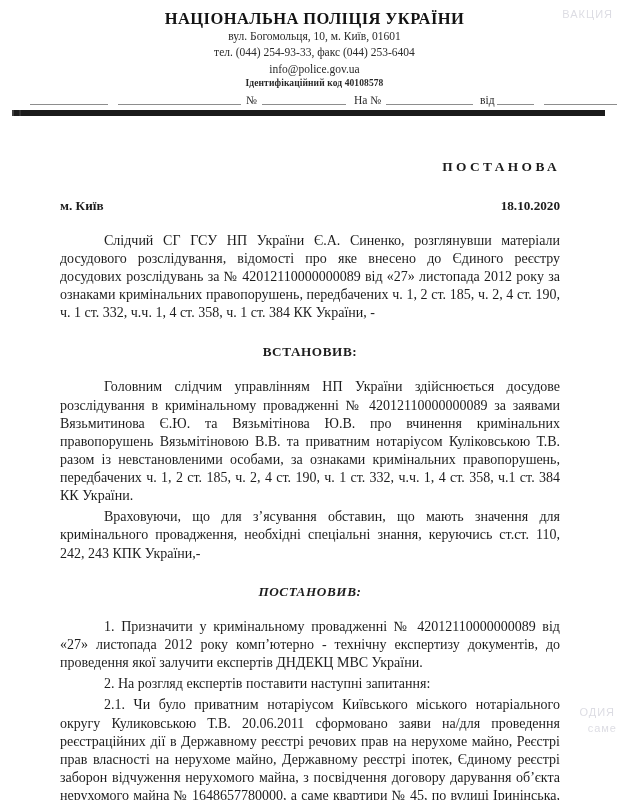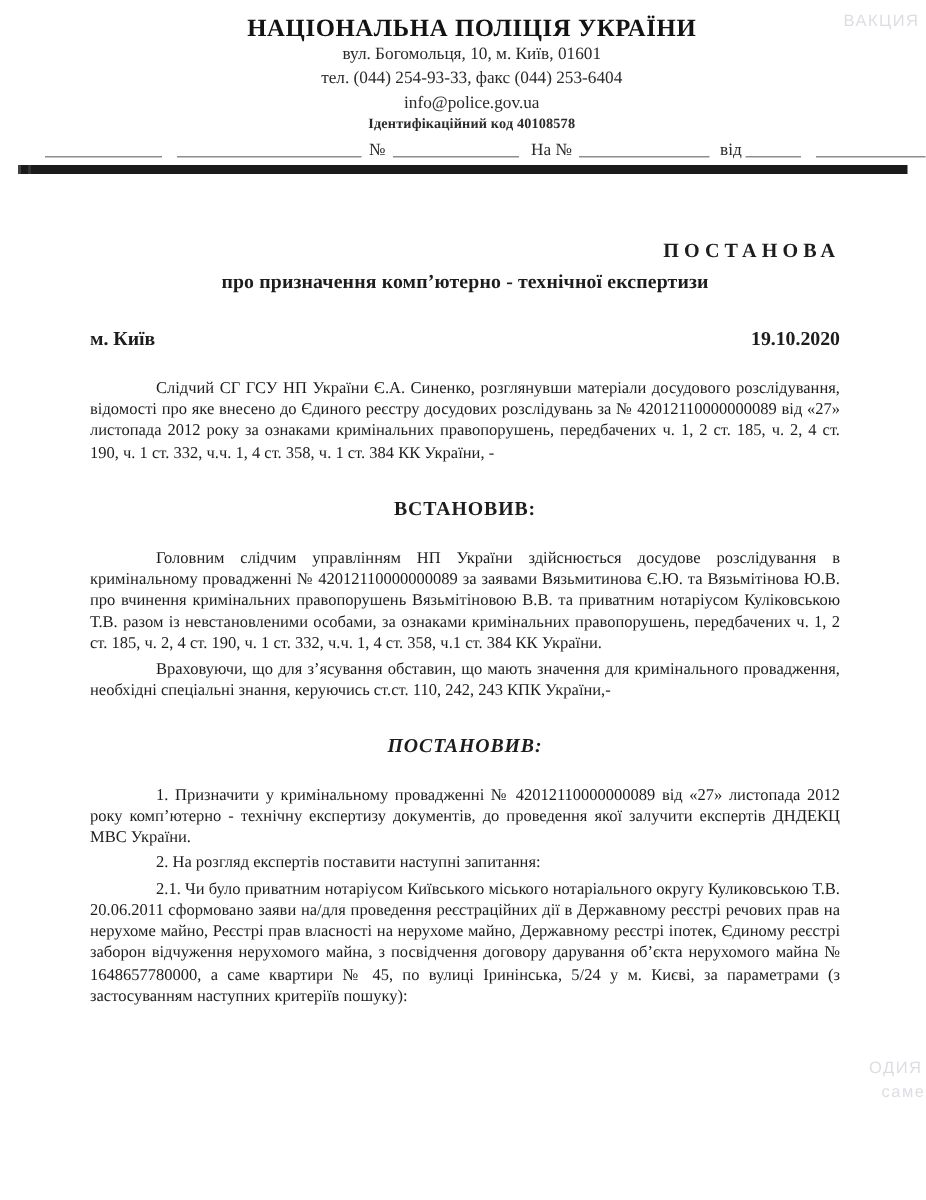--- a/index.html
+++ b/index.html
@@ -107,21 +107,21 @@
     justify-content: space-between;
     font-weight: bold;
     font-size: 13.2px;
     margin-top: 21px;
   }
 
   p.para {
     margin: 0;
     text-align: justify;
     text-indent: 44px;
-    font-size: 11px;
+    font-size: 14px;
     line-height: 1.295;
   }
   p.gap-lg { margin-top: 18px; }
   p.gap-sm { margin-top: 3px; }
 
   .center-head {
     text-align: center;
     font-weight: bold;
     font-size: 13.2px;
     letter-spacing: 0.6px;
@@ -167,25 +167,24 @@
     <span class="lbl" style="left:448px;">від</span>
     <span class="seg" style="left:467px; width:37px;"></span>
     <span class="seg" style="left:514px; width:79px;"></span>
   </div>
 
   <div class="thickbar"></div>
 
   <div class="body">
 
     <div class="doc-title">ПОСТАНОВА</div>
-    <div class="doc-subtitle">про призначення комп’ютерно - технічної експертизи</div>
 
     <div class="placedate">
       <span>м. Київ</span>
-      <span>19.10.2020</span>
+      <span>18.10.2020</span>
     </div>
 
     <p class="para gap-lg">Слідчий СГ ГСУ НП України Є.А. Синенко, розглянувши матеріали досудового розслідування, відомості про яке внесено до Єдиного реєстру досудових розслідувань за  № 42012110000000089 від «27» листопада 2012 року за ознаками кримінальних правопорушень, передбачених ч. 1, 2  ст. 185, ч. 2, 4 ст. 190, ч. 1   ст. 332, ч.ч. 1, 4 ст. 358, ч. 1 ст. 384 КК України, -</p>
 
     <div class="center-head h-vst">ВСТАНОВИВ:</div>
 
     <p class="para gap-lg">Головним слідчим управлінням НП України здійснюється досудове розслідування в кримінальному провадженні № 42012110000000089  за заявами Вязьмитинова Є.Ю. та Вязьмітінова Ю.В. про вчинення кримінальних правопорушень Вязьмітіновою В.В. та приватним нотаріусом Куліковською Т.В. разом із невстановленими особами, за ознаками кримінальних правопорушень, передбачених ч. 1, 2  ст. 185, ч. 2, 4 ст. 190, ч. 1   ст. 332, ч.ч. 1, 4 ст. 358, ч.1  ст. 384 КК України.</p>
     <p class="para gap-sm">Враховуючи, що для з’ясування обставин, що мають значення для кримінального провадження, необхідні спеціальні знання, керуючись ст.ст. 110, 242, 243 КПК України,-</p>
 
     <div class="center-head h-pst">ПОСТАНОВИВ:</div>

